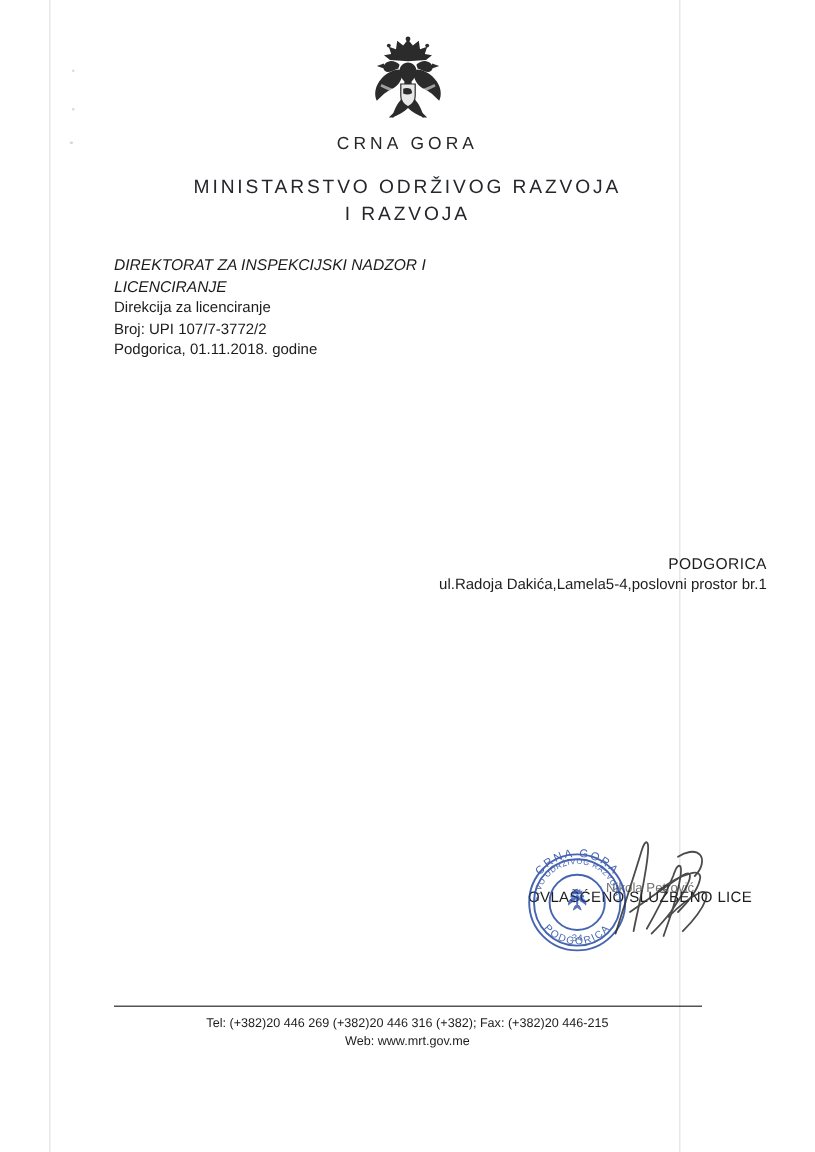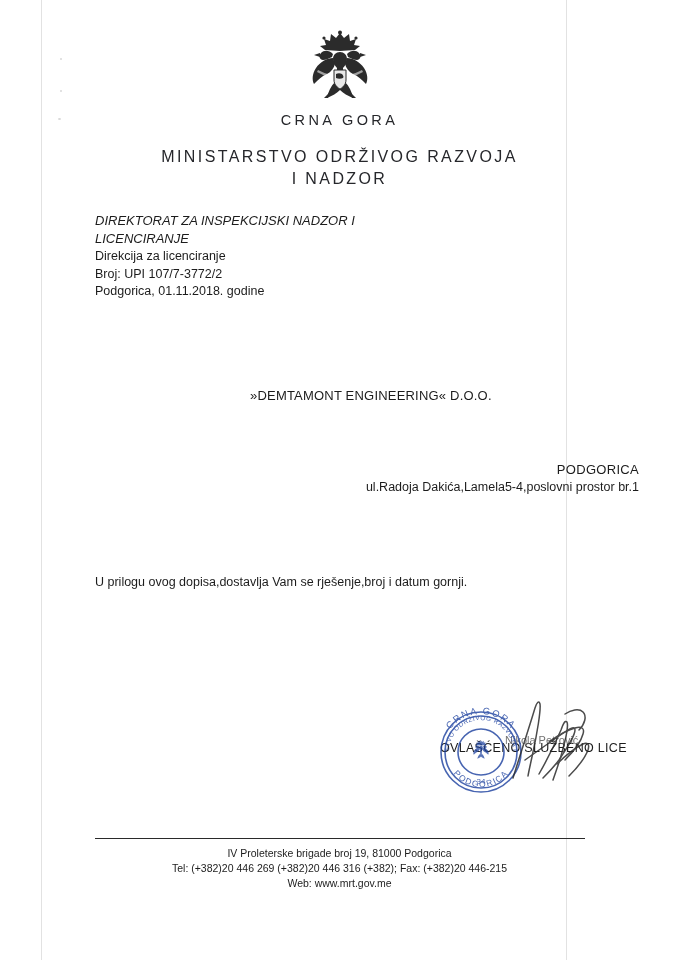--- a/index.html
+++ b/index.html
@@ -234,36 +234,34 @@
 
       <path d="M40 40 h12 v10 c0 5 -4 8 -6 9 c-2 -1 -6 -4 -6 -9 Z" fill="#e8e8e8" stroke="#2b2b2b" stroke-width="1"></path>
       <path d="M42 44 c2 -1 4 -1 6 0 c1 1 2 3 1 4 c-2 1 -5 1 -7 0 Z" fill="#2b2b2b"></path>
     </svg>
   </div>
 
   <div class="country">CRNA GORA</div>
 
   <div class="ministry">
     <div>MINISTARSTVO ODRŽIVOG RAZVOJA</div>
-    <div>I NADZOR</div>
+    <div>I RAZVOJA</div>
   </div>
 
   <div class="left-block">
     <div class="dir">DIREKTORAT ZA  INSPEKCIJSKI NADZOR I</div>
     <div class="dir">LICENCIRANJE</div>
     <div>Direkcija za licenciranje</div>
     <div>Broj: UPI 107/7-3772/2</div>
     <div>Podgorica, 01.11.2018. godine</div>
   </div>
 
-  <div class="addressee">»DEMTAMONT ENGINEERING« D.O.O.</div>
   <div class="city">PODGORICA</div>
   <div class="street">ul.Radoja Dakića,Lamela5-4,poslovni prostor br.1</div>
 
-  <div class="body-text">U prilogu ovog dopisa,dostavlja Vam se rješenje,broj i datum gornji.</div>
 
   <div class="sig-title">OVLAŠĆENO SLUŽBENO LICE</div>
   <div class="sig-name">Nikola Petrović</div>
 
   <svg class="stamp" viewBox="0 0 104 104">
     <defs>
       <path id="arcTop" d="M 14,52 A 38,38 0 0 1 90,52"></path>
       <path id="arcTop2" d="M 20,52 A 32,32 0 0 1 84,52"></path>
       <path id="arcBottom" d="M 17,52 A 35,35 0 0 0 87,52"></path>
     </defs>
@@ -302,18 +300,17 @@
       <path d="M30 70 C44 60 58 50 70 42 C76 38 80 36 80 40 C80 46 72 58 64 70 C58 78 52 84 48 88"></path>
       <path d="M44 84 C52 70 60 54 66 40 C68 34 70 30 72 32 C74 36 70 52 66 66 C63 76 60 84 58 90"></path>
       <path d="M54 52 C62 46 72 40 80 38 C86 36 90 38 88 44 C86 52 78 62 70 70"></path>
       <path d="M62 74 C70 66 80 58 88 54 C92 52 95 54 93 60 C90 68 82 78 74 86"></path>
       <path d="M70 24 C76 20 84 18 88 22 C92 26 90 34 84 40"></path>
     </g>
   </svg>
 
   <div class="footer-rule"></div>
   <div class="footer">
-    <div>IV Proleterske brigade broj 19, 81000 Podgorica</div>
     <div>Tel:  (+382)20 446 269 (+382)20 446 316 (+382); Fax: (+382)20 446-215</div>
     <div>Web: www.mrt.gov.me</div>
   </div>
 
 </div>
 
 </body></html>

